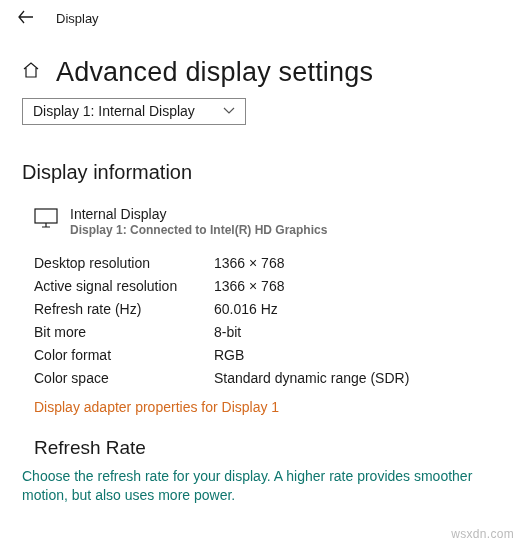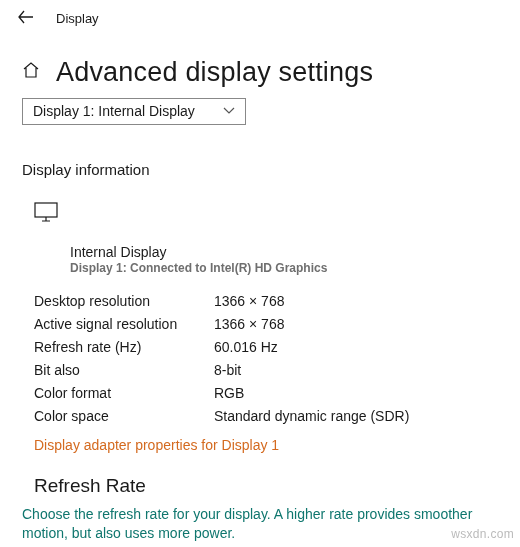--- a/index.html
+++ b/index.html
@@ -50,36 +50,36 @@
       border: 1px solid #888;
       display: flex;
       align-items: center;
       justify-content: space-between;
       padding: 4px 10px 5px 10px;
       cursor: pointer;
     }
     .select-text { font-size: 14px; color: #1a1a1a; }
     .chevron { font-size: 12px; color: #555; }
     .section-title {
-      font-size: 15px;
+      font-size: 20px;
       font-weight: 400;
       color: #1a1a1a;
       margin: 36px 0 10px 22px;
     }
     .monitor-row {
       display: flex;
       align-items: flex-start;
       gap: 12px;
       margin: 22px 0 0 34px;
     }
     .monitor-glyph {
       width: 24px; height: 24px;
       display: flex; align-items: center; justify-content: center;
     }
-    .monitor-name { font-size: 14px; color: #1a1a1a; margin-top: 44px; }
+    .monitor-name { font-size: 14px; color: #1a1a1a; }
     .monitor-sub { font-size: 12px; color: #6f6f6f; margin-top: 1px; font-weight: bold; }
     .info-table {
       margin: 14px 0 0 34px;
     }
     .info-row { display: flex; padding: 3.5px 0; }
     .info-label { width: 180px; font-size: 14px; color: #1a1a1a; }
     .info-value { font-size: 14px; color: #1a1a1a; }
     .link {
       color: #d46a1f;
       font-size: 14px;
@@ -163,21 +163,21 @@
   </div>
   <div class="info-row">
     <span class="info-label">Active signal resolution</span>
     <span class="info-value">1366 × 768</span>
   </div>
   <div class="info-row">
     <span class="info-label">Refresh rate (Hz)</span>
     <span class="info-value">60.016 Hz</span>
   </div>
   <div class="info-row">
-    <span class="info-label">Bit also</span>
+    <span class="info-label">Bit more</span>
     <span class="info-value">8-bit</span>
   </div>
   <div class="info-row">
     <span class="info-label">Color format</span>
     <span class="info-value">RGB</span>
   </div>
   <div class="info-row">
     <span class="info-label">Color space</span>
     <span class="info-value">Standard dynamic range (SDR)</span>
   </div>

